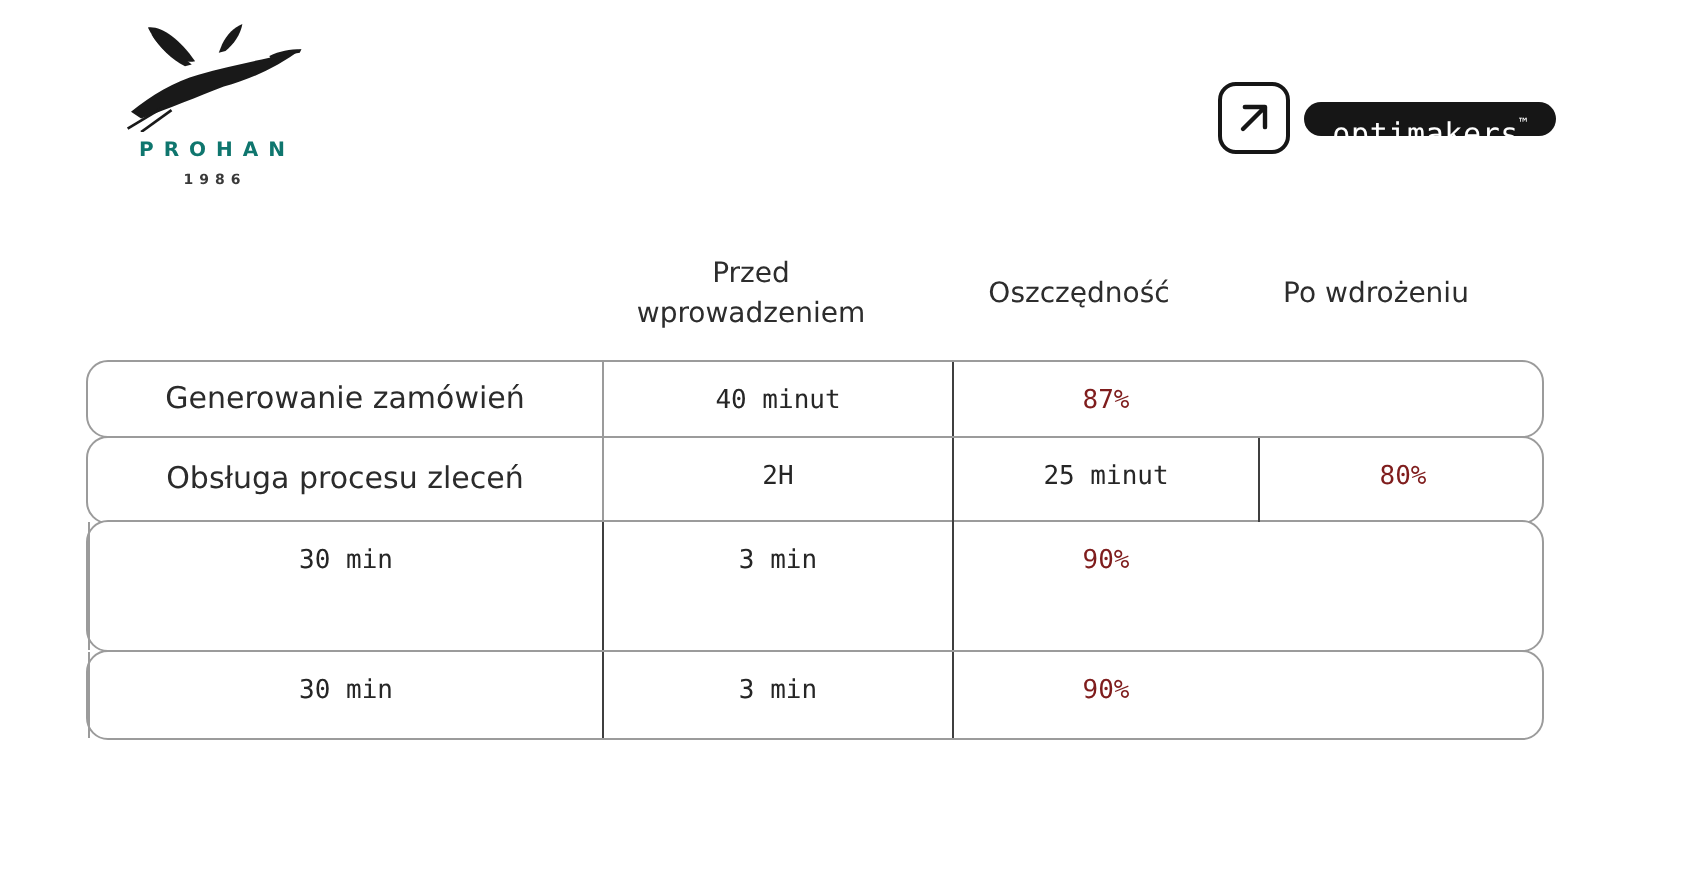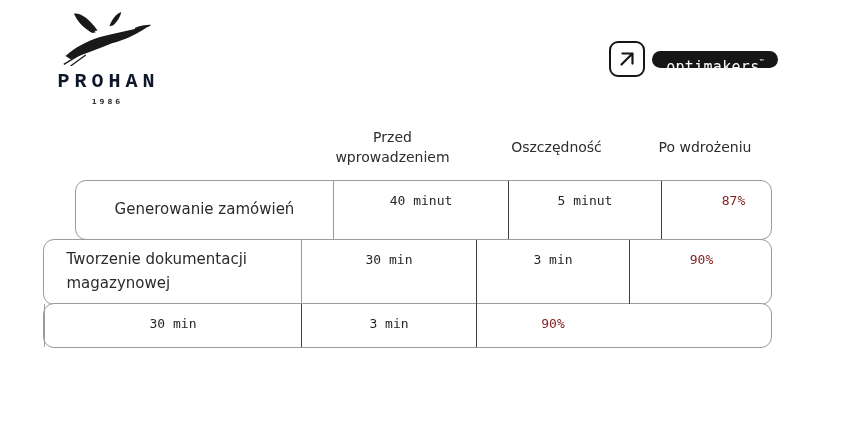--- a/index.html
+++ b/index.html
@@ -5,53 +5,53 @@
   * { margin:0; padding:0; box-sizing:border-box; }
   html,body { background:#ffffff; }
   .page {
     position:relative; width:842px; height:442px; background:#ffffff;
     font-family:"DejaVu Sans", sans-serif; color:#2d2d2d; overflow:hidden;
   }
 
   
   .logo { position:absolute; left:46px; top:12px; width:120px; text-align:center; }
   .logo svg { display:block; margin:0 auto; }
-  .brand { margin-top:4px; font-size:20px; font-weight:700; letter-spacing:5px; color:#0f172a; padding-left:5px;font-family:Liberation Mono, monospace; }
+  .brand { margin-top:4px; font-size:10px; font-weight:700; letter-spacing:5px; color:#0f766e; padding-left:5px; }
   .year  { margin-top:5px; font-size:7px; font-weight:700; letter-spacing:3px; color:#3a3a3a; padding-left:3px; }
 
   
   .partner { position:absolute; right:64px; top:41px; display:flex; align-items:center; gap:7px; }
   .arrow-btn {
     width:36px; height:36px; border:2.5px solid #161616; border-radius:9px;
     display:flex; align-items:center; justify-content:center; background:#fff;
   }
   .badge {
     height:17px; background:#161616; color:#ffffff; border-radius:10px;
     display:flex; align-items:flex-start; padding:7px 14px 0 14px;
     font-family:"DejaVu Sans Mono", monospace; font-size:15px; letter-spacing:0.3px;
   }
   .badge sup { font-size:7px; line-height:1; margin-top:1px; }
 
   
   .thead {
-    position:absolute; left:48px; top:122px; width:729px; height:52px;
+    position:absolute; left:31px; top:122px; width:729px; height:52px;
     display:grid; grid-template-columns:257px 175px 153px 144px;
   }
   .thead .hcell {
     display:flex; align-items:center; justify-content:center; text-align:center;
     font-size:14px; line-height:1.4; color:#2d2d2d;
   }
   .thead .hcell span { max-width:120px; }
   .tbody { position:absolute; left:43px; top:180px; width:729px; }
   .trow {
     display:grid; grid-template-columns:257px 175px 153px 144px;
     border:1.5px solid #9b9b9b; border-radius:11px; background:#ffffff;
   }
   .trow + .trow { margin-top:-1.5px; }
-  .r1 { height:60px;margin-left:32px; } .r2 { height:44px; } .r3 { height:66px; } .r4 { height:45px; }
+  .r1 { height:39px; } .r2 { height:44px; } .r3 { height:66px; } .r4 { height:45px; }
   .cell { display:flex; justify-content:center; }
   .cell-label { align-items:center; font-size:15px; color:#2b2b2b; }
   .cell-label span { max-width:212px; text-align:left; line-height:1.55; }
   .cell-value {
     align-items:flex-start; padding-top:12px;
     font-family:"DejaVu Sans Mono", monospace; font-size:13px; color:#262626;
   }
   .div-gray { border-left:1.5px solid #9b9b9b; }
   .div-dark { border-left:1.5px solid #3f3f3f; }
   .pct { color:#7f1d1d; }
@@ -113,33 +113,41 @@
 
   <div class="tbody">
 
     <div class="trow r1">
       <div class="cell cell-label">
           <span>Generowanie zamówień</span>
         </div>
       <div class="cell cell-value div-gray">
           <span>40 minut</span>
         </div>
-      <div class="cell cell-value div-dark">
-          <span>5 minut</span>
-        </div>
       <div class="cell cell-value div-dark pct">
           <span>87%</span>
         </div>
     </div>
 
+    <div class="trow r2">
+      <div class="cell cell-label">
+          <span>Obsługa procesu zleceń</span>
+        </div>
+      <div class="cell cell-value div-gray">
+          <span>2H</span>
+        </div>
+      <div class="cell cell-value div-dark">
+          <span>25 minut</span>
+        </div>
+      <div class="cell cell-value div-dark pct">
+          <span>80%</span>
+        </div>
+    </div>
 
     <div class="trow r3">
-      <div class="cell cell-label">
-          <span>Tworzenie dokumentacji magazynowej</span>
-        </div>
       <div class="cell cell-value div-gray">
           <span>30 min</span>
         </div>
       <div class="cell cell-value div-dark">
           <span>3 min</span>
         </div>
       <div class="cell cell-value div-dark pct">
           <span>90%</span>
         </div>
     </div>

